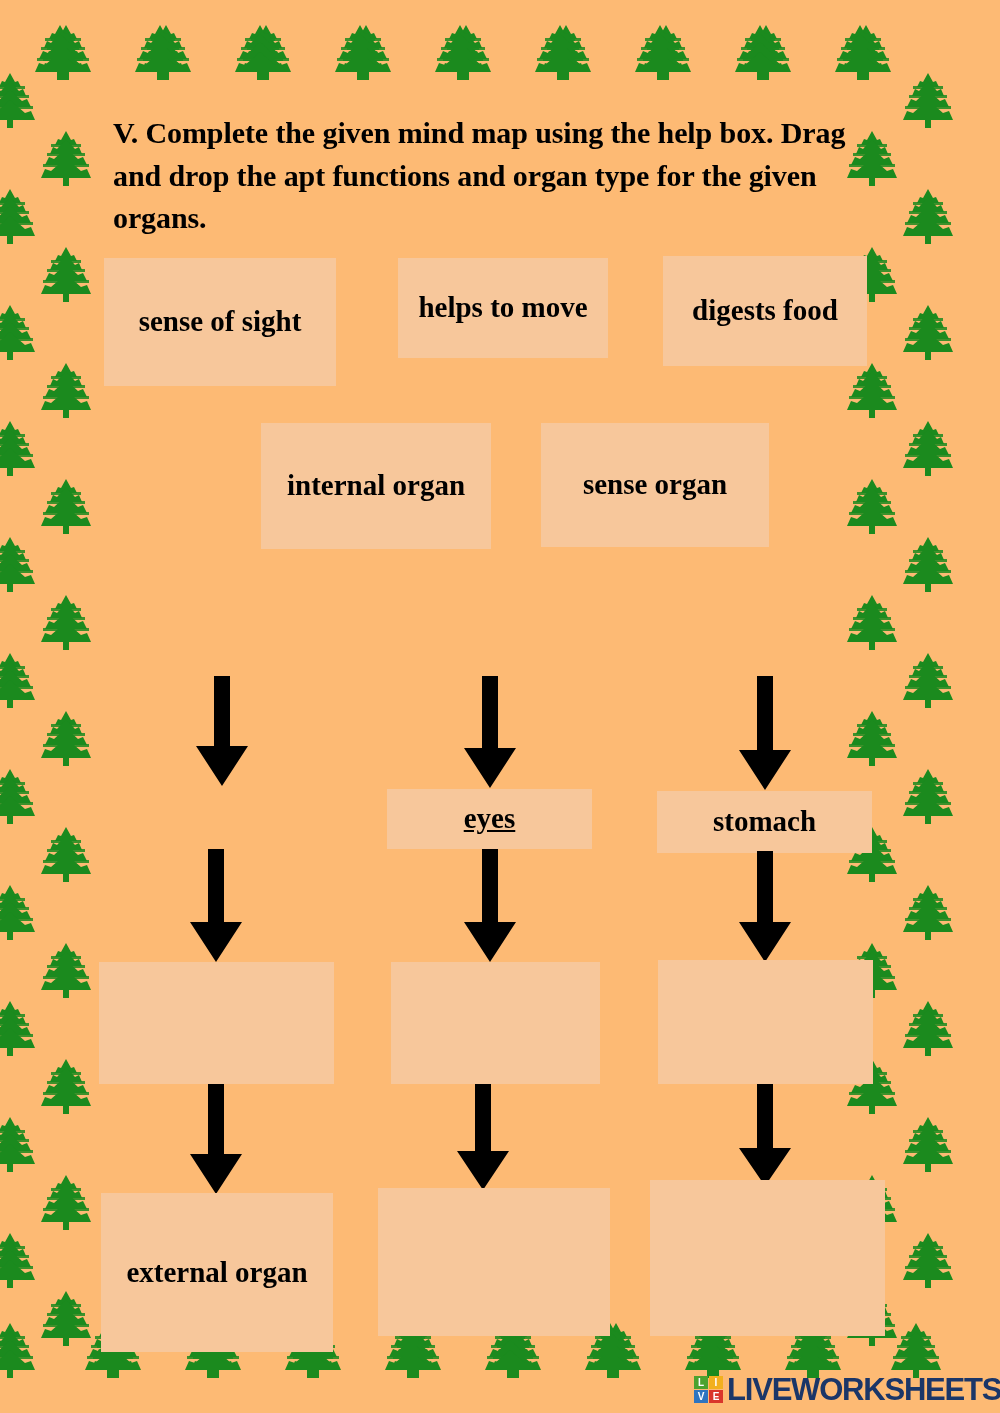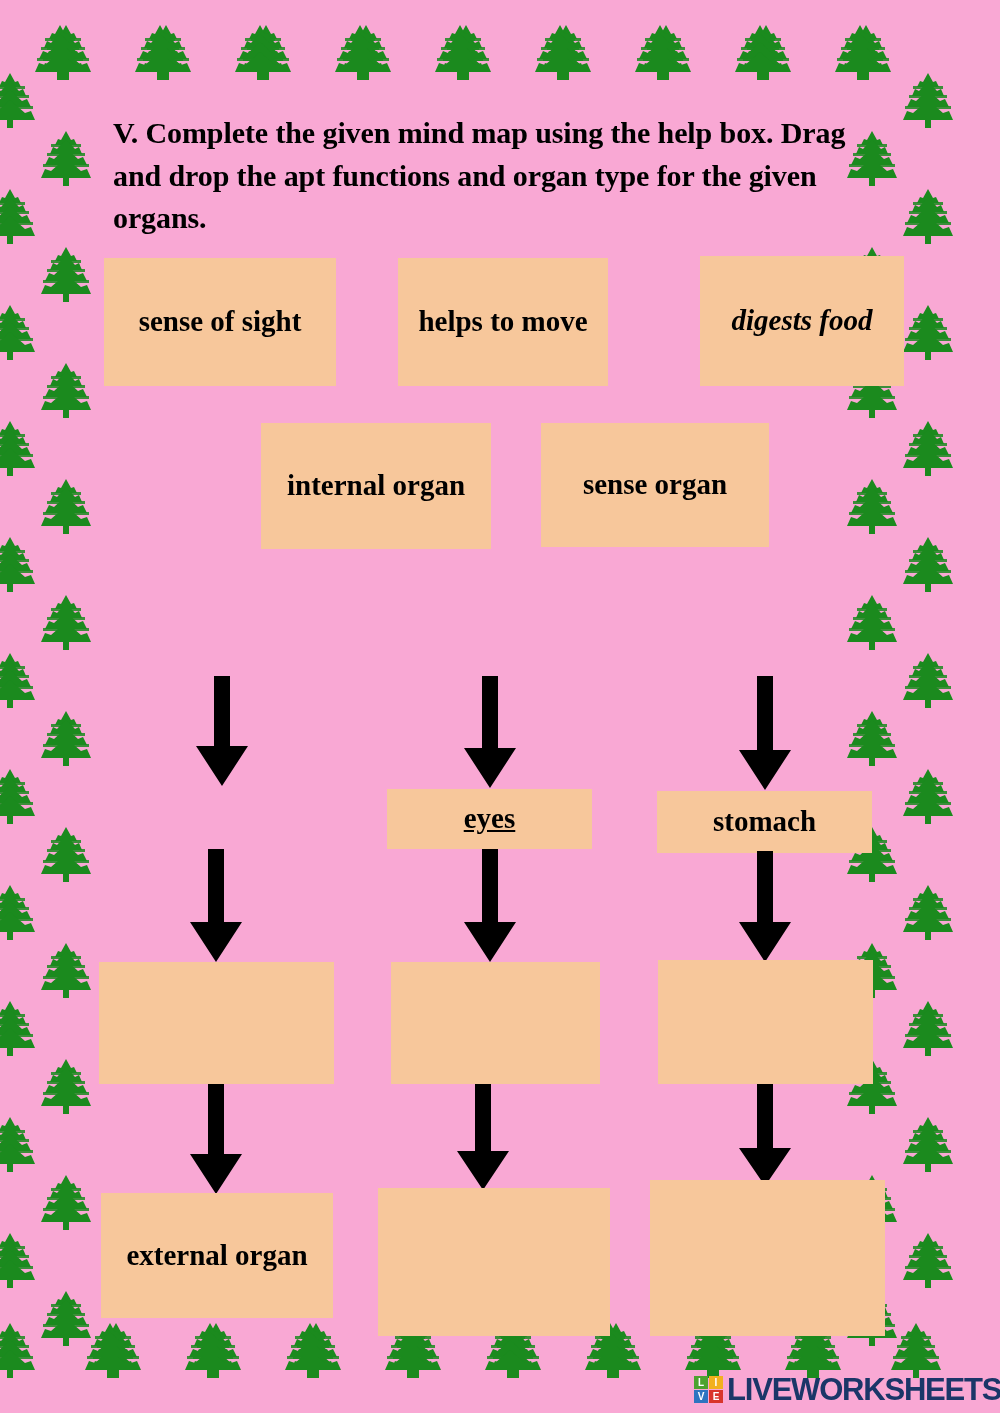--- a/index.html
+++ b/index.html
@@ -2,21 +2,21 @@
 <html><head>
 <meta charset="utf-8">
 <style>
   * { margin:0; padding:0; box-sizing:border-box; }
   html, body {
     width:1000px; height:1413px;
     background:#ffffff;
     font-family:"Liberation Serif", "DejaVu Serif", serif;
     overflow:hidden;
   }
-  .page { position:relative; width:1000px; height:1413px; background:#f9a8d4; }
+  .page { position:relative; width:1000px; height:1413px; background:#fdba74; }
 
   
   .tree-border { position:absolute; pointer-events:none; }
   .tb-top    { left:0;  top:22px;    width:1000px; height:62px; }
   .tb-bottom { left:0;  top:1320px;  width:1000px; height:62px; }
   .tb-left   { left:38px; top:70px;  width:62px;  height:1265px; }
   .tb-right  { left:900px; top:70px; width:62px;  height:1265px; }
 
   .tree { position:absolute; width:56px; height:60px; }
   .tree svg { display:block; width:56px; height:60px; }
@@ -36,22 +36,22 @@
     text-align:center;
     font-weight:bold; color:#000;
     line-height:1.28;
     font-size:29px;
     padding:2px 6px;
   }
   .pbox.two-line { line-height:1.44; }
 
   
   .hb1 { left:104px;  top:258px; width:232px; height:128px; }
-  .hb2 { left:398px;  top:258px; width:210px; height:128px; }
-  .hb3 { left:700px;  top:256px; width:204px; height:130px;font-style:italic; }
+  .hb2 { left:398px;  top:258px; width:210px; height:100px; }
+  .hb3 { left:663px;  top:256px; width:204px; height:110px; }
   
   .hb4 { left:261px;  top:423px; width:230px; height:126px; }
   .hb5 { left:541px;  top:423px; width:228px; height:124px; }
 
   
   .root {
     left:130px; top:612px; width:730px; height:64px;
     font-size:33px;
   }
 
@@ -59,21 +59,21 @@
   .org1 { left:108px; top:787px; width:212px; height:62px; }
   .org2 { left:387px; top:789px; width:205px; height:60px;text-decoration:underline; }
   .org3 { left:657px; top:791px; width:215px; height:62px; }
 
   
   .mid1 { left:99px;  top:962px; width:235px; height:122px; }
   .mid2 { left:391px; top:962px; width:209px; height:122px; }
   .mid3 { left:658px; top:960px; width:215px; height:124px; }
 
   
-  .bot1 { left:101px; top:1193px; width:232px; height:125px; }
+  .bot1 { left:101px; top:1193px; width:232px; height:159px; }
   .bot2 { left:378px; top:1188px; width:232px; height:148px; }
   .bot3 { left:650px; top:1180px; width:235px; height:156px; }
 
   
   .arrow { position:absolute; }
   .arrow svg { display:block; }
 
   
   .lw-logo {
     position:absolute; left:694px; top:1374px;

